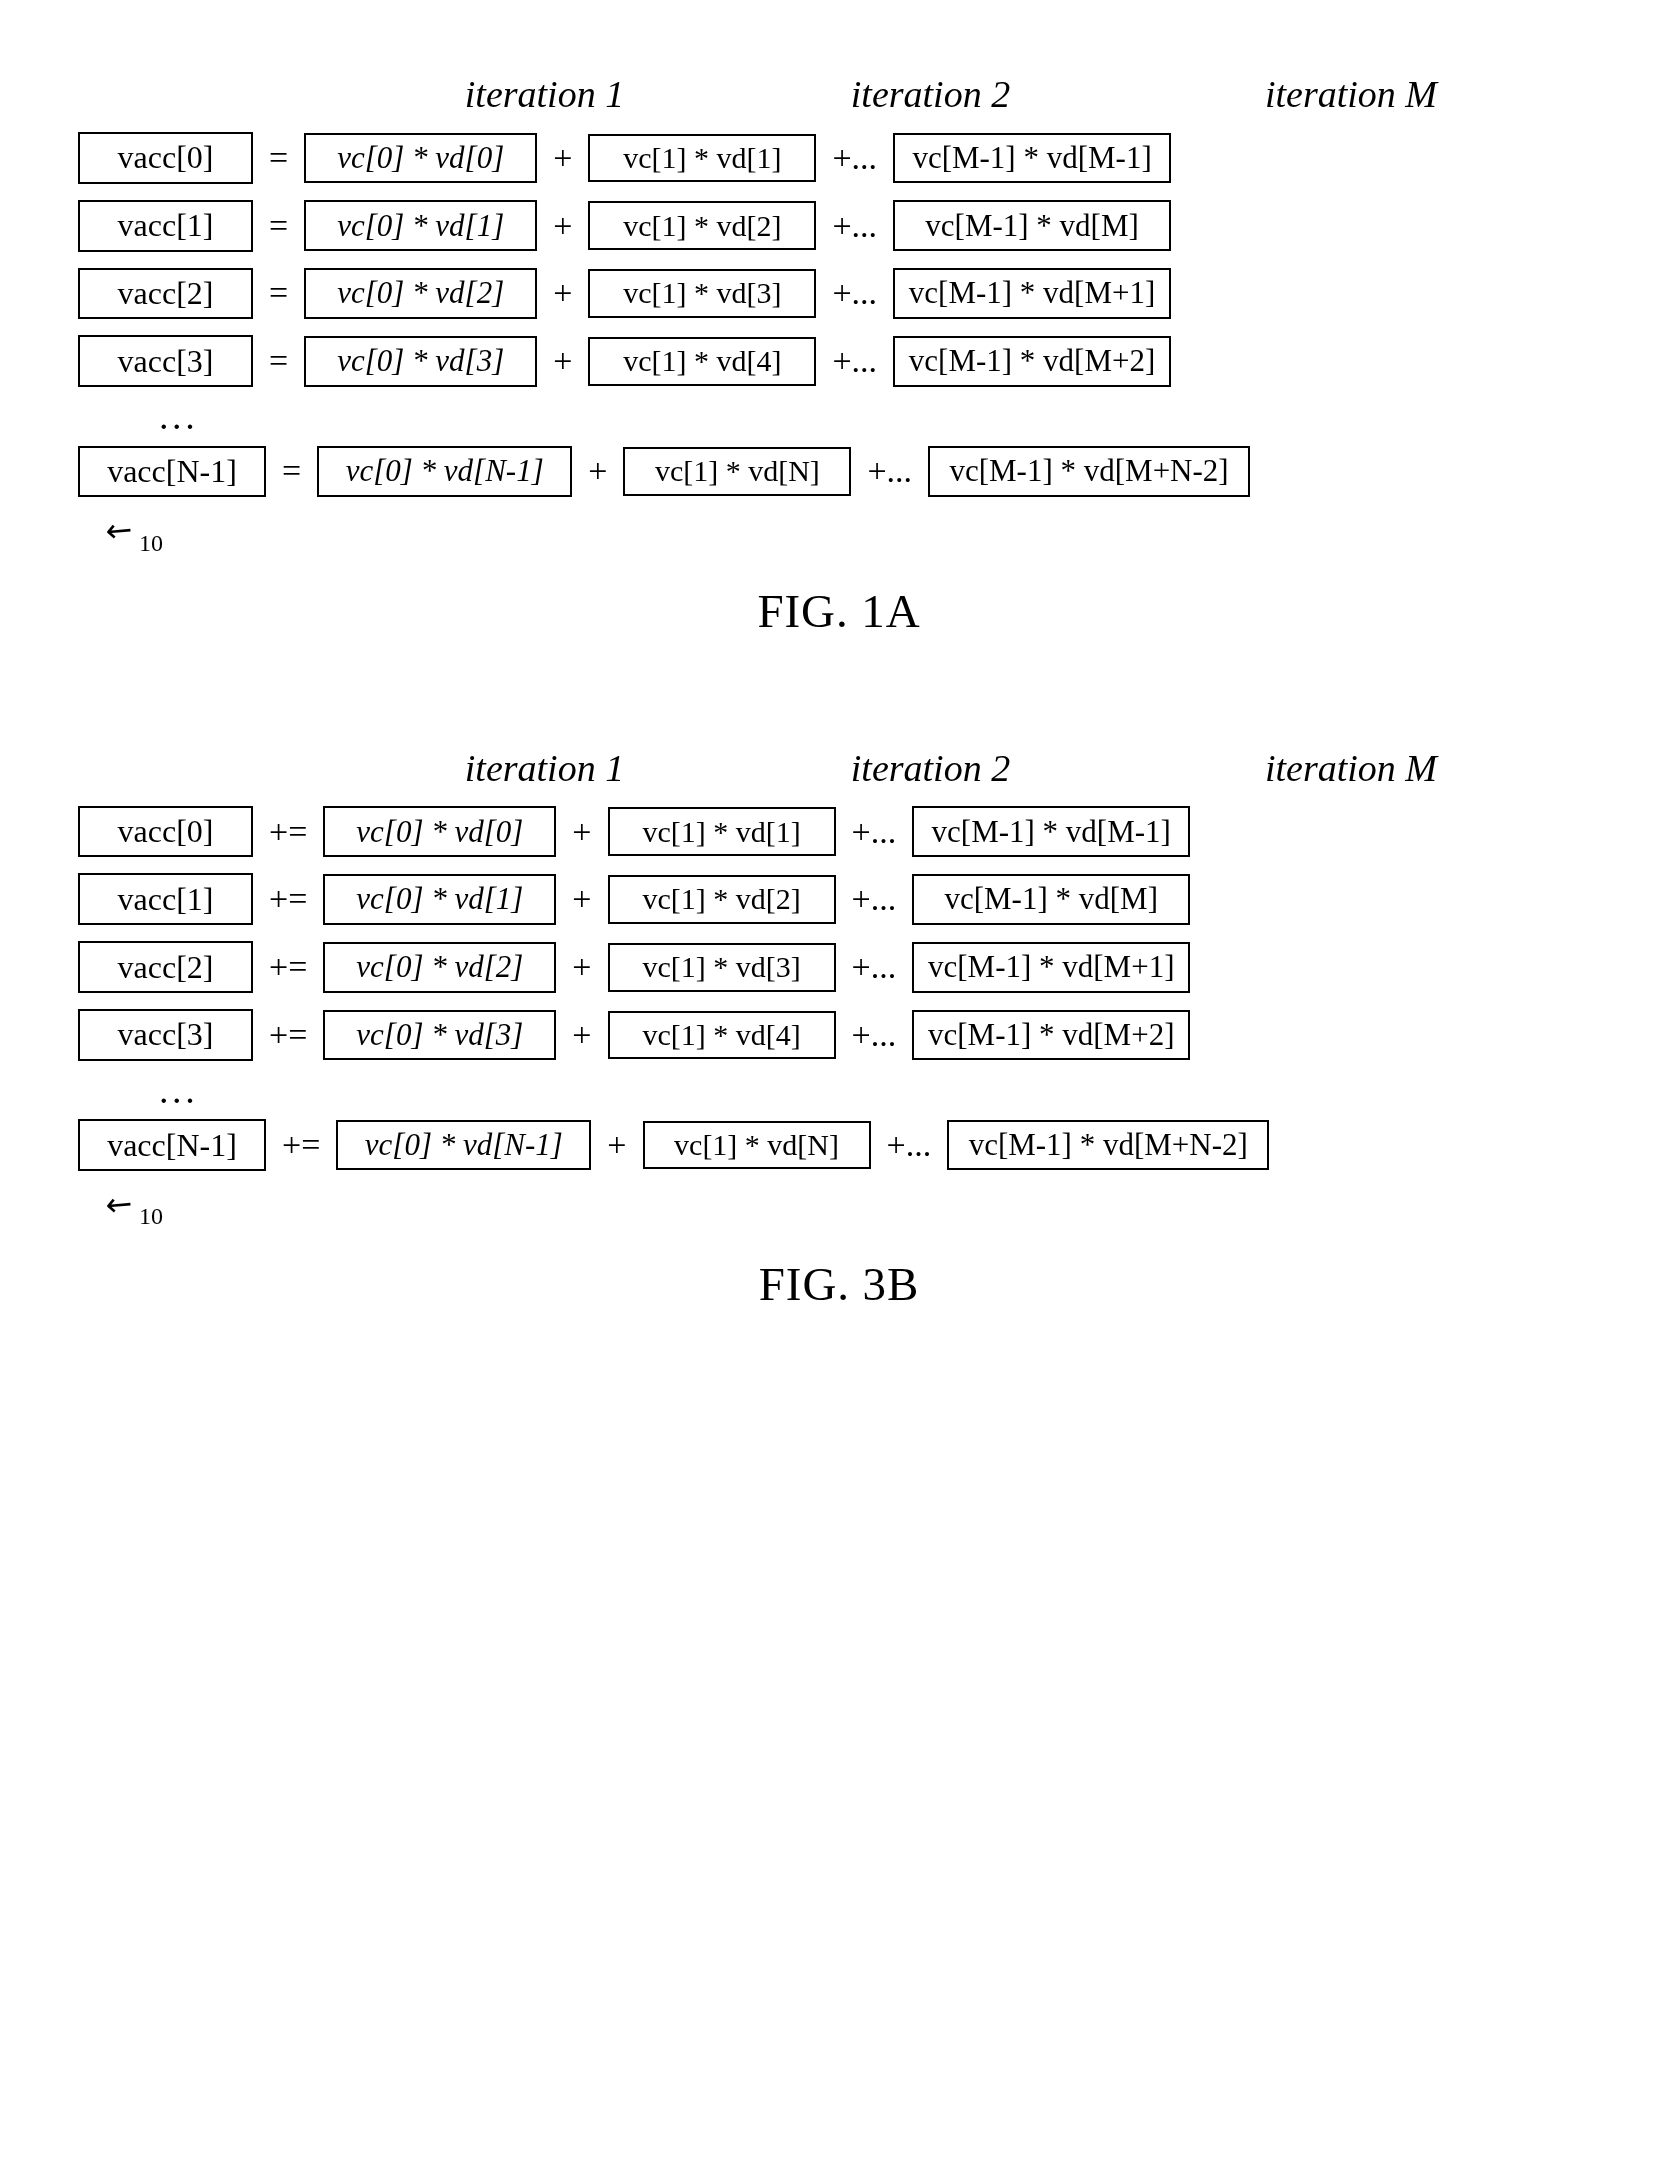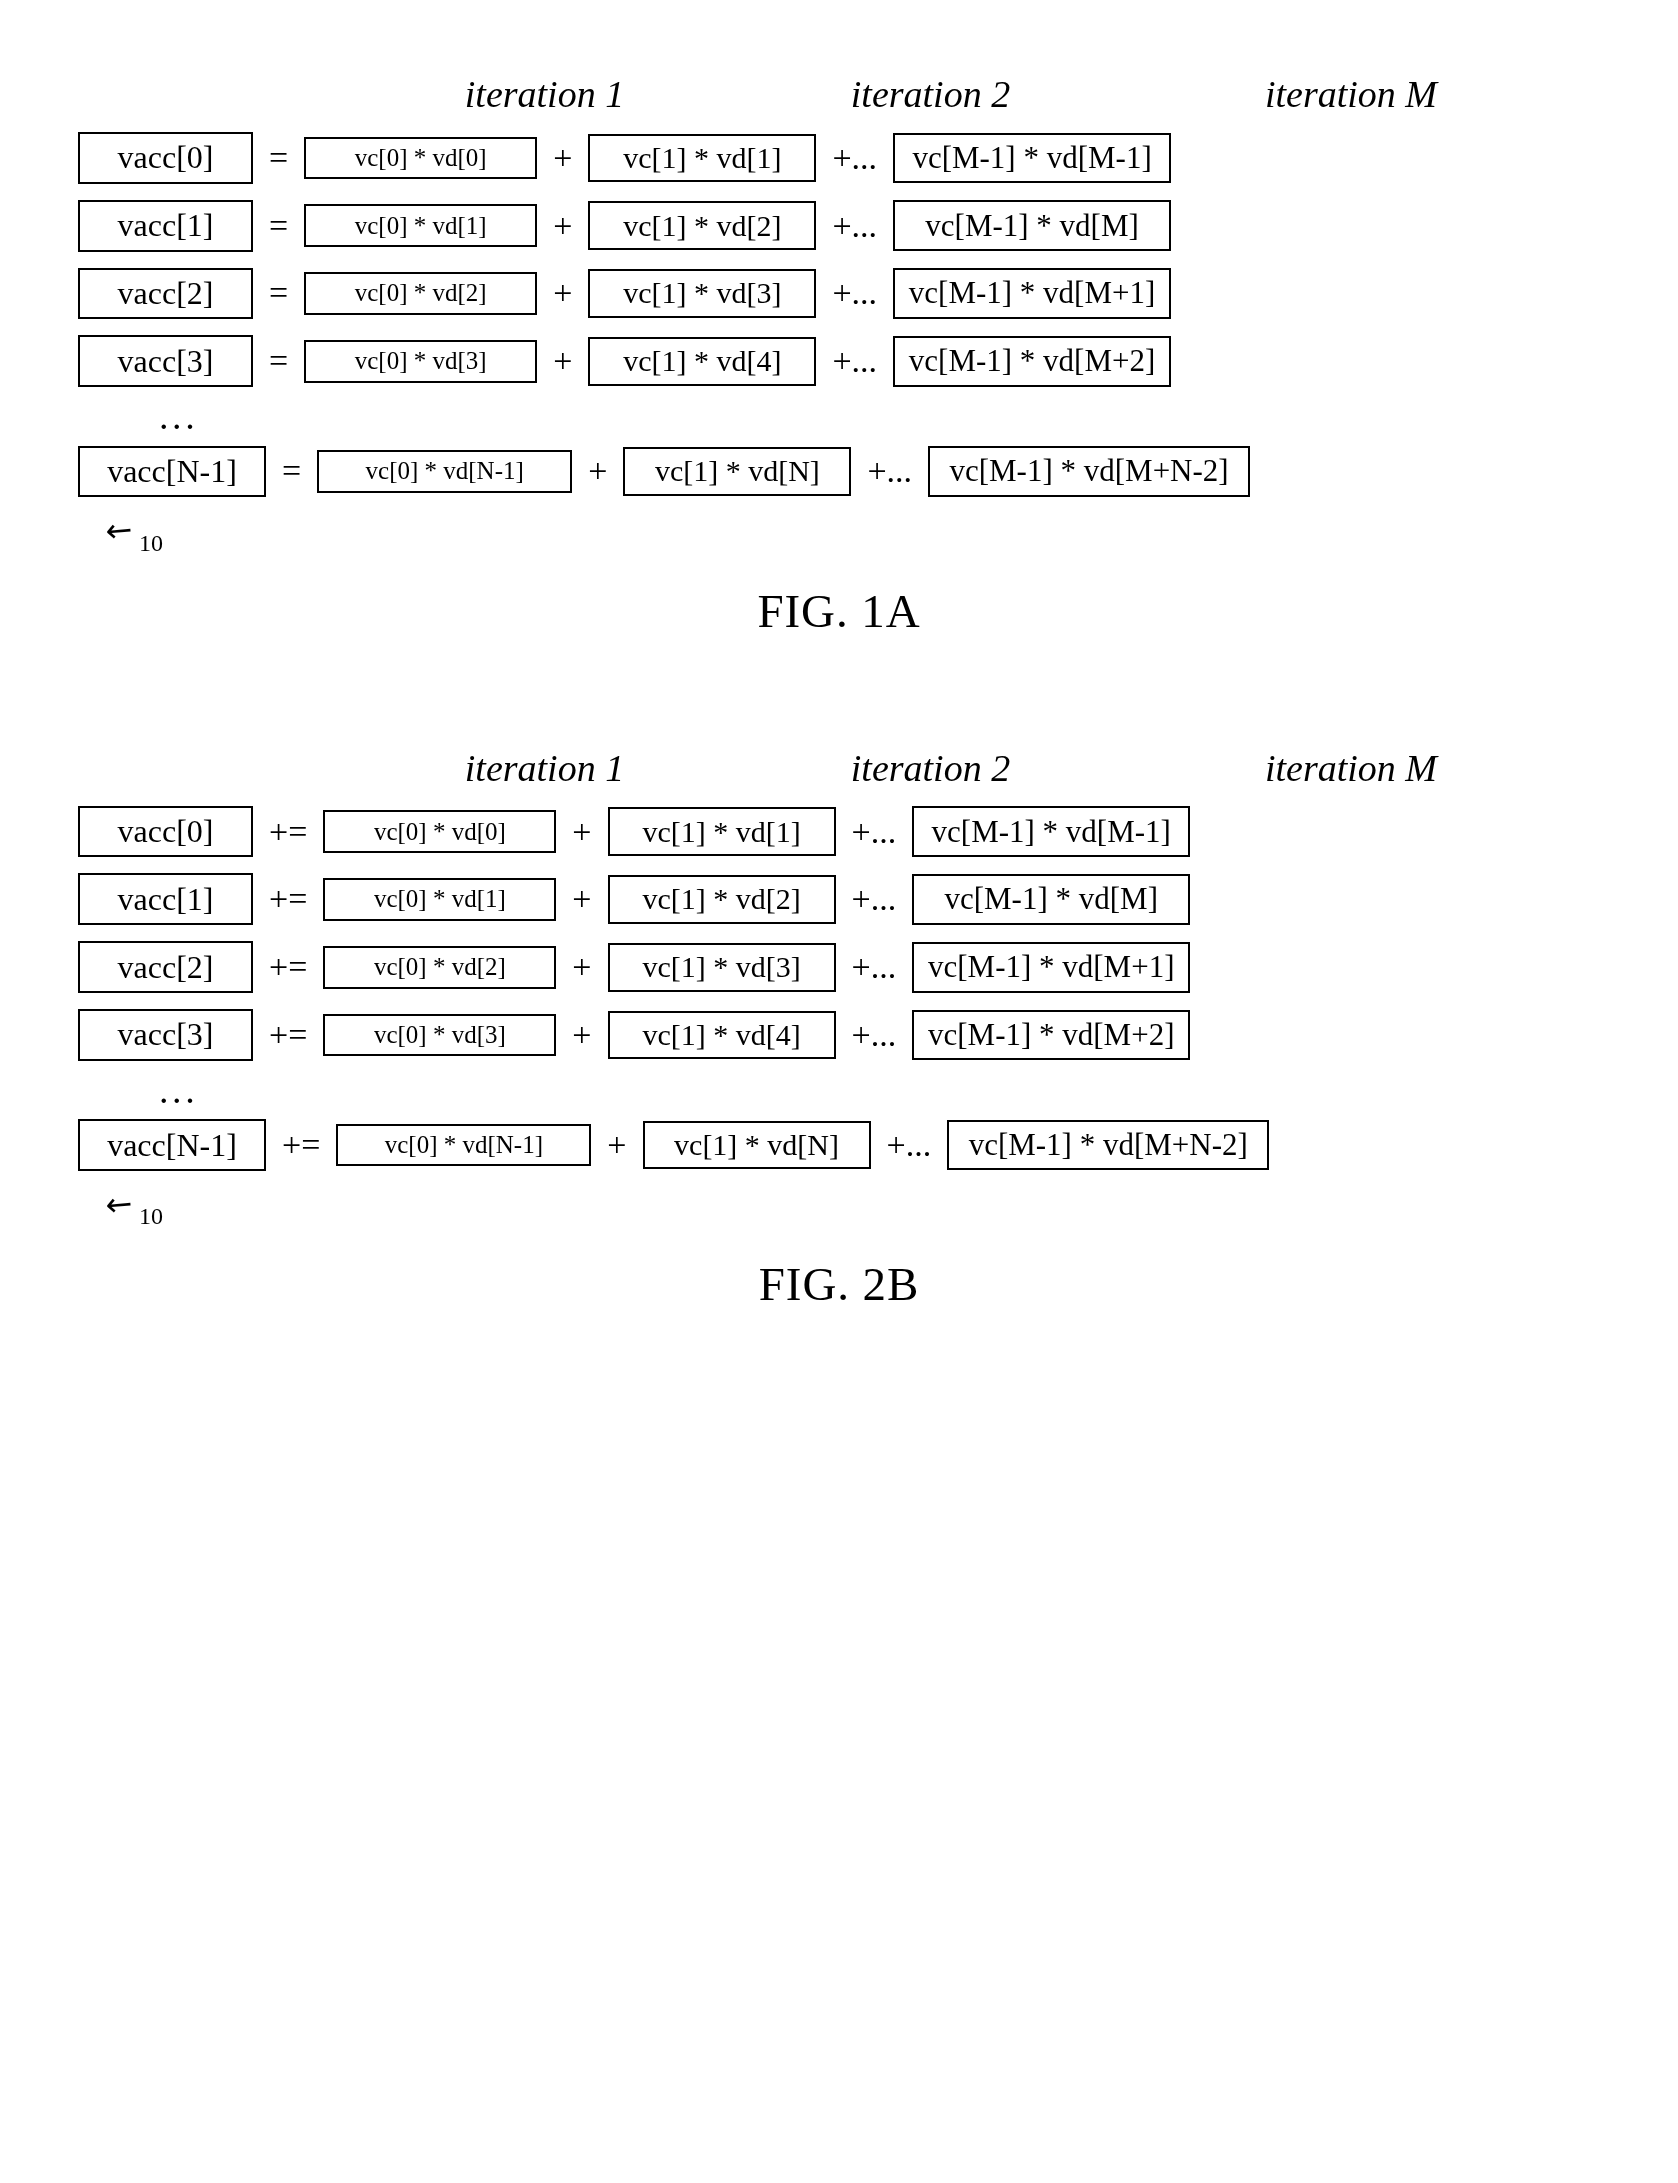--- a/index.html
+++ b/index.html
@@ -82,21 +82,22 @@
       white-space: nowrap;
     }
 
     .eq-sign {
       font-size: 34px;
       padding: 0 16px;
     }
 
     .iter1-box {
       min-width: 233px;
-      font-size: 25px;
+      font-size: 31px;
+      font-style: italic;
     }
 
     .iter2-box {
       min-width: 228px;
       font-size: 30px;
     }
 
     .iterm-box {
       min-width: 278px;
       font-size: 31px;
@@ -272,16 +273,16 @@
     <span class="box iter2-box" style="min-width:228px;">vc[1] * vd[N]</span>
     <span class="dots-text">+...</span>
     <span class="box iterm-box" style="min-width:322px;">vc[M-1] * vd[M+N-2]</span>
   </div>
 
   <div class="ref-number">
     <span class="ref-arrow">↗</span>
     <span class="ref-num-text">10</span>
   </div>
 
-  <div class="fig-label">FIG. 2B</div>
+  <div class="fig-label">FIG. 3B</div>
 
 </div>
 
 
 </body></html>

